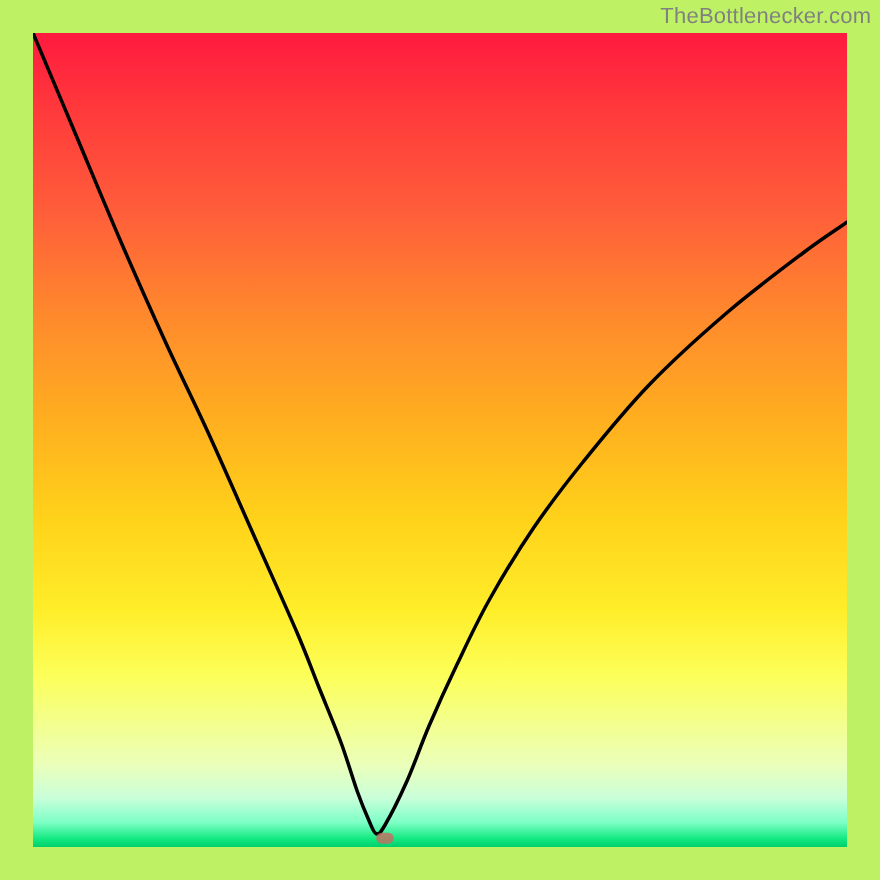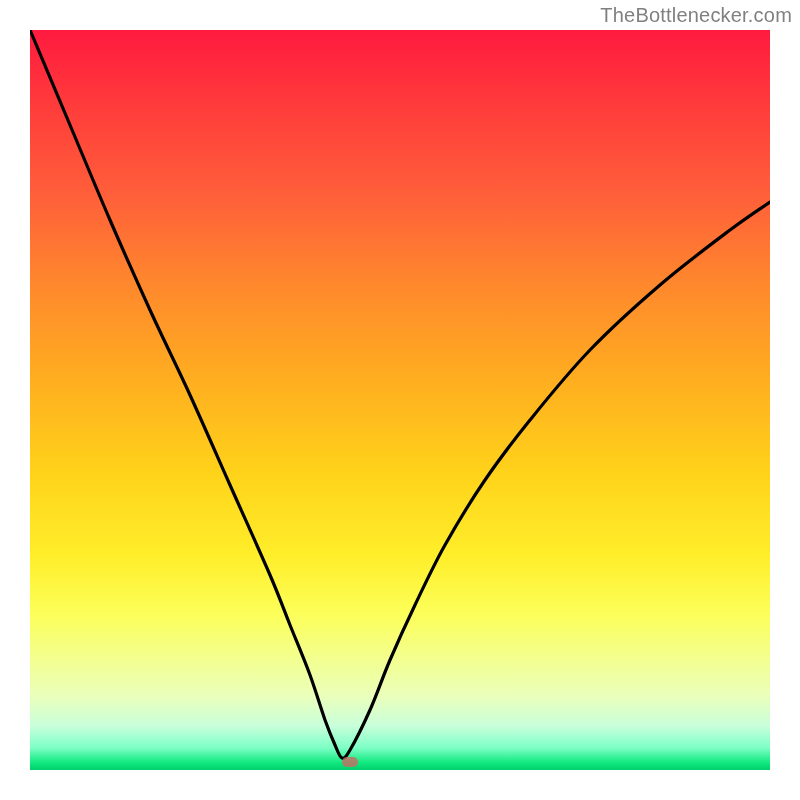--- a/index.html
+++ b/index.html
@@ -10,21 +10,21 @@
     background: #000000;
     overflow: hidden;
     font-family: Arial, Helvetica, sans-serif;
   }
   .frame {
     position: absolute;
     left: 0;
     top: 0;
     width: 800px;
     height: 800px;
-    background: #ffffff;
+    background: #bef264;
   }
   .plot-area {
     position: absolute;
     left: 30px;
     top: 30px;
     width: 740px;
     height: 740px;
     overflow: hidden;
   }
   .gradient {

